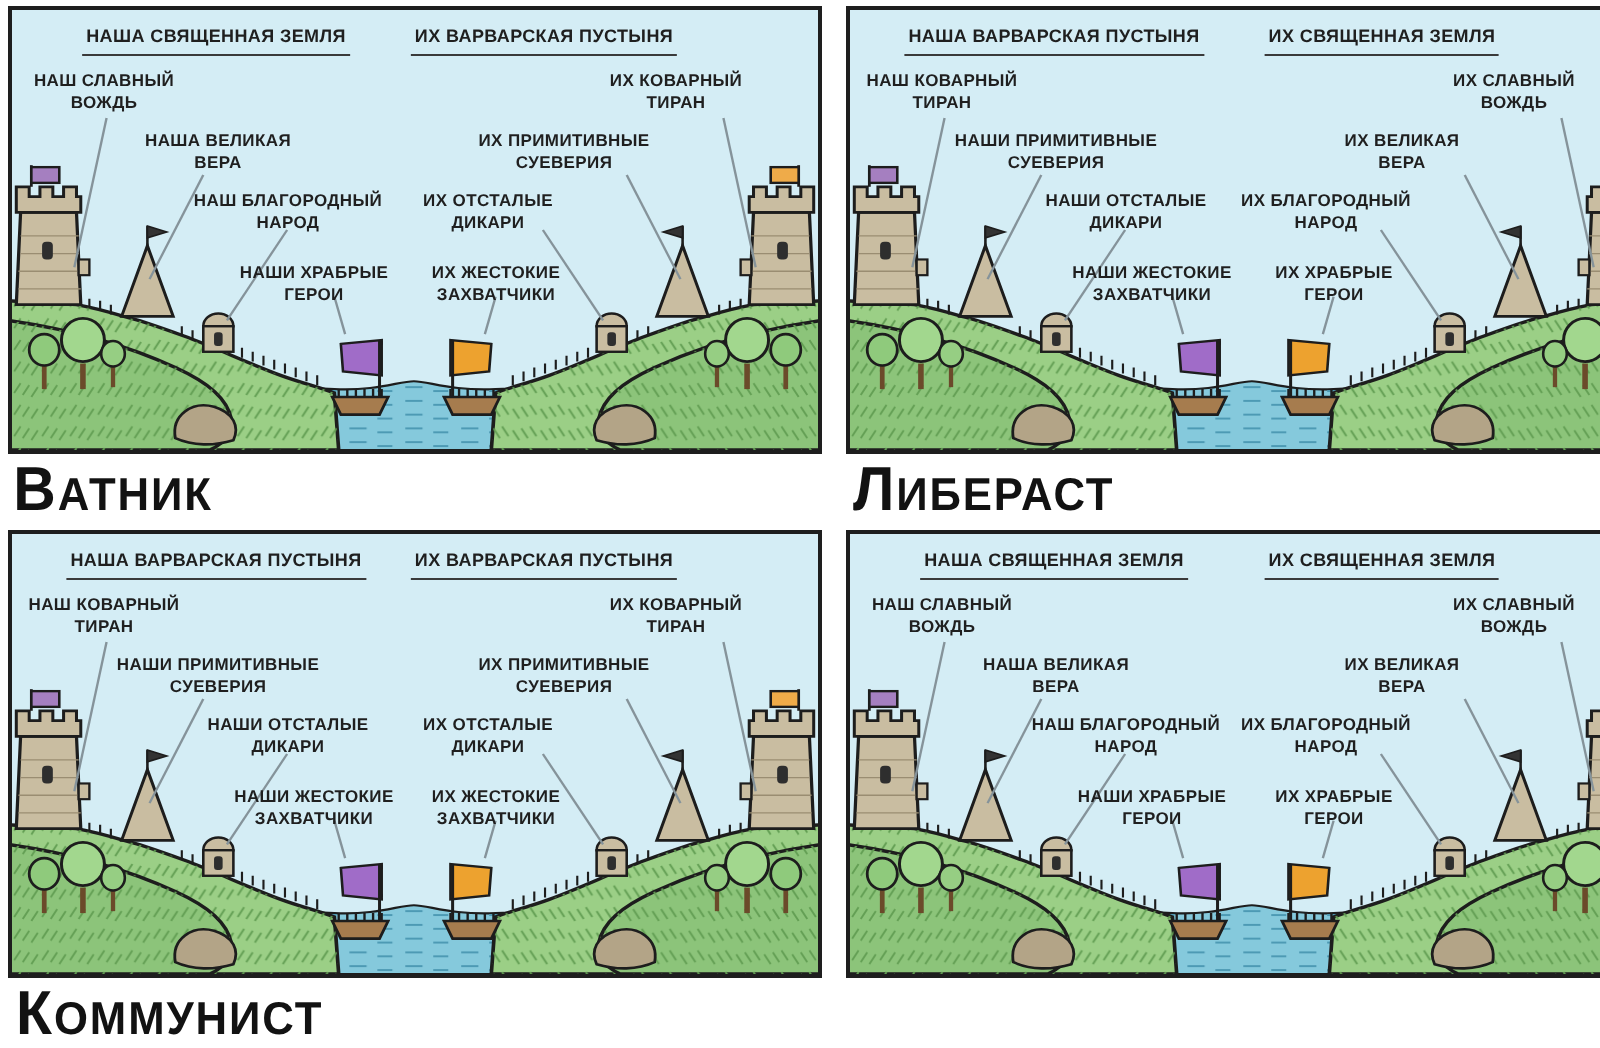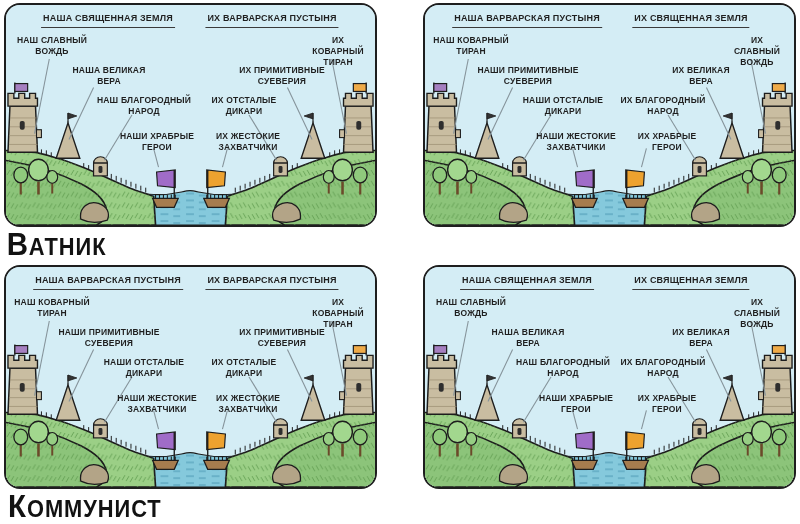--- a/index.html
+++ b/index.html
@@ -1,19 +1,19 @@
 <!DOCTYPE html>
 <html><head>
 <meta charset="utf-8">
 <style>
   html,body{margin:0;padding:0;background:#ffffff;}
   .comic{position:relative;width:800px;height:524px;background:#ffffff;overflow:hidden;
          font-family:"Liberation Sans",sans-serif;}
   .block{position:absolute;width:373px;}
-  .panel{position:relative;width:373px;height:224px;border:2.5px solid #1e1e1e;border-radius:16px;
+  .panel{position:relative;width:407px;height:224px;border:2.5px solid #1e1e1e;border-radius:0;
          box-sizing:border-box;background:#d4edf5;overflow:hidden;}
   .panel svg{position:absolute;left:0;top:0;width:100%;height:100%;display:block;}
   .callout{position:absolute;transform:translateX(-50%);font-weight:bold;font-size:8.5px;line-height:1.28;
            color:#1f1f1f;text-align:center;white-space:pre-line;letter-spacing:0.2px;}
   .headline{font-size:9px;white-space:nowrap;padding:0 2px 2px 2px;border-bottom:1.5px solid #3a3a3a;}
   .s-hl-l{left:102px;top:8px}.s-hl-r{left:266px;top:8px}
   .s-l1{left:46px;top:30px}.s-r1{left:332px;top:30px}
   .s-l2{left:103px;top:60px}.s-r2{left:276px;top:60px}
   .s-l3{left:138px;top:90px}.s-r3{left:238px;top:90px}
   .s-l4{left:151px;top:126px}.s-r4{left:242px;top:126px}
@@ -173,20 +173,21 @@
 ВЕРА</div>
       <div class="callout s-l3">НАШИ ОТСТАЛЫЕ
 ДИКАРИ</div>
       <div class="callout s-r3">ИХ БЛАГОРОДНЫЙ
 НАРОД</div>
       <div class="callout s-l4">НАШИ ЖЕСТОКИЕ
 ЗАХВАТЧИКИ</div>
       <div class="callout s-r4">ИХ ХРАБРЫЕ
 ГЕРОИ</div>
     </div>
+    <div class="title"><span>Либераст</span></div>
   </div>
 
   <div class="block" style="left:4px;top:265px">
     <div class="panel">
       <svg viewBox="0 0 375 224" preserveAspectRatio="none">
           <use href="#scene"></use>
         </svg>
       <div class="callout headline s-hl-l">НАША ВАРВАРСКАЯ ПУСТЫНЯ</div>
       <div class="callout headline s-hl-r">ИХ ВАРВАРСКАЯ ПУСТЫНЯ</div>
       <div class="callout s-l1">НАШ КОВАРНЫЙ

